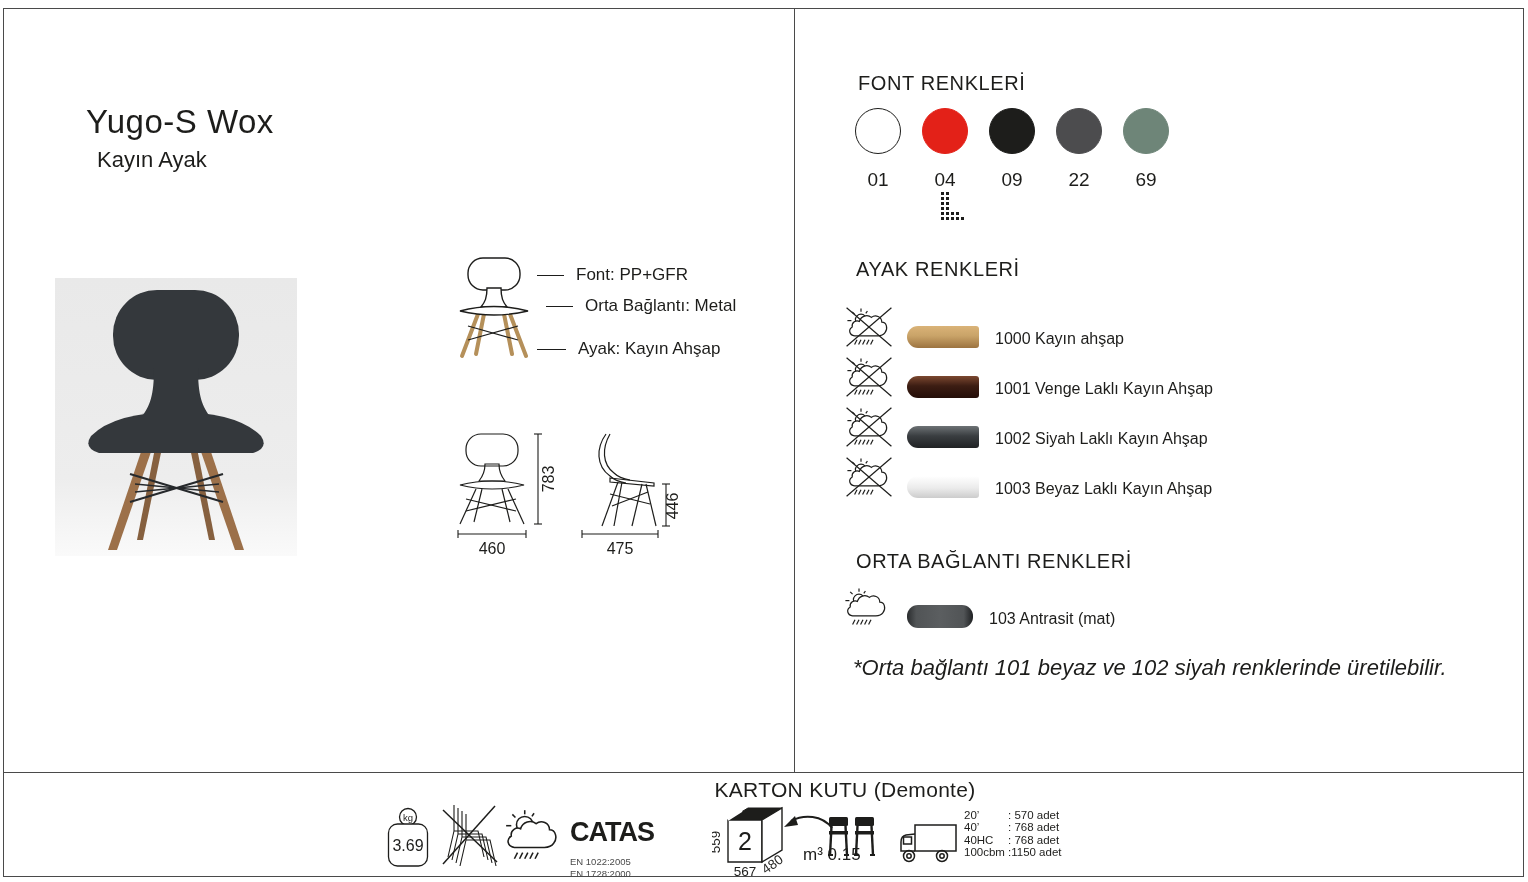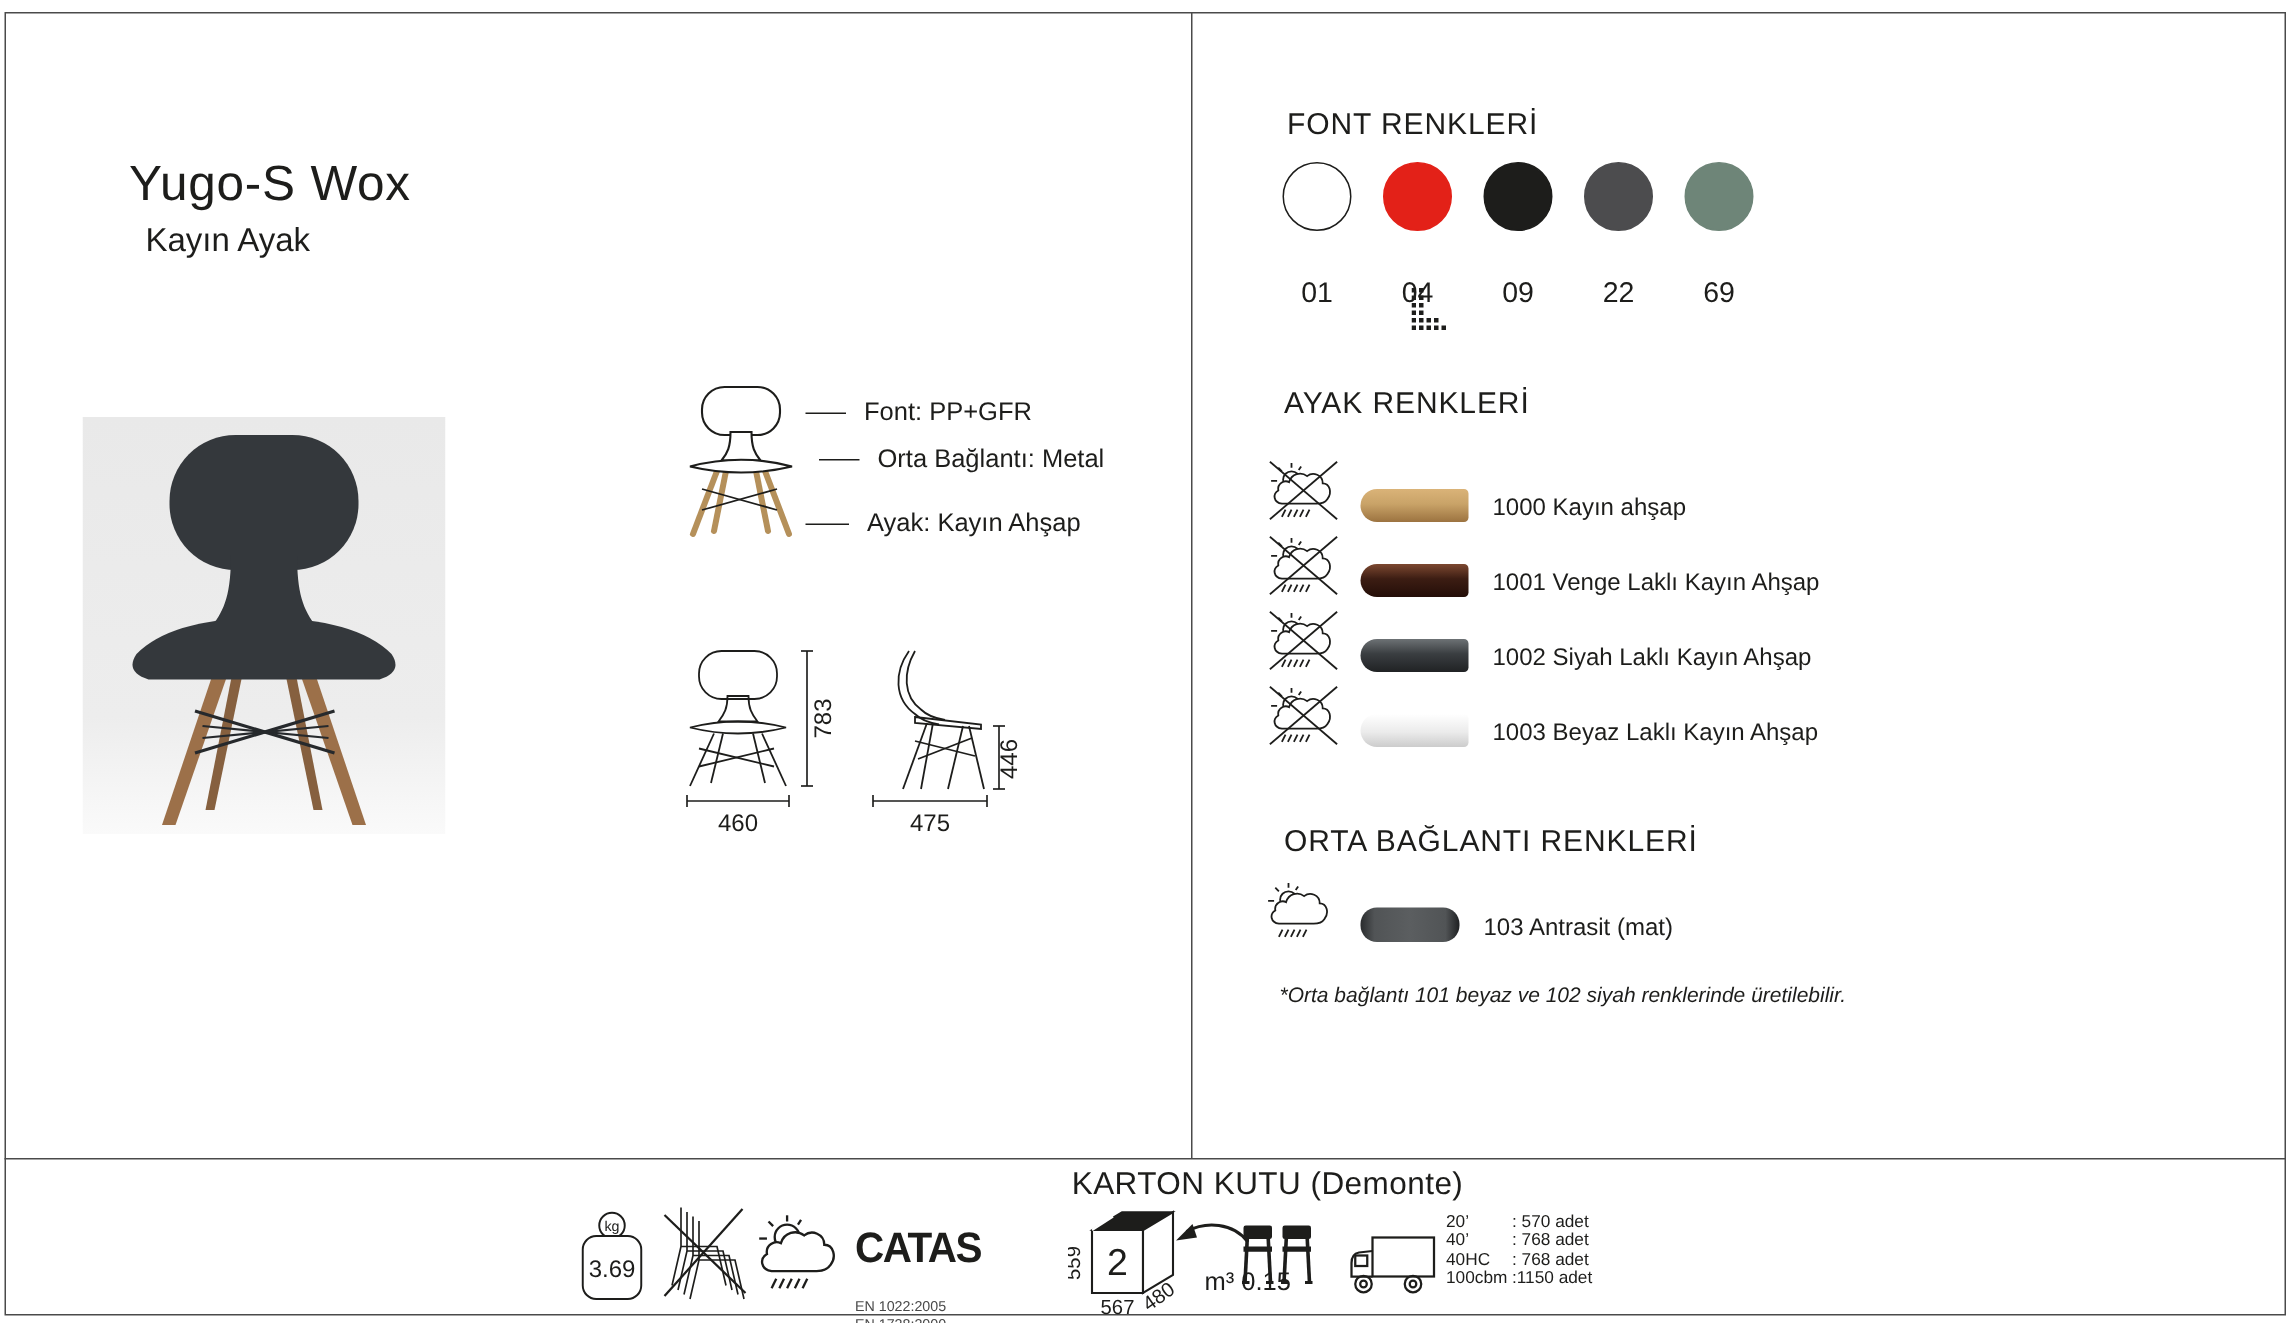--- a/index.html
+++ b/index.html
@@ -18,34 +18,34 @@
   .callout-icon{left:452px;top:254px;}
   .callout{display:flex;align-items:center;height:18px;}
   .callout-line{display:inline-block;height:0;border-top:1.4px solid #1d1d1b;margin-right:12px;}
   .callout-label{font-size:17px;white-space:nowrap;}
 
   .section-heading{font-size:20px;letter-spacing:.6px;white-space:nowrap;}
 
   .chips{left:855px;top:108px;display:flex;gap:21px;}
   .chip{width:46px;display:flex;flex-direction:column;align-items:center;}
   .chip-circle{width:46px;height:46px;border-radius:50%;border:1.2px solid transparent;box-sizing:border-box;}
-  .chip-code{margin-top:31px;font-size:19px;}
+  .chip-code{margin-top:15px;font-size:19px;}
 
   .leg-list{left:845px;top:298px;}
   .leg-row{display:flex;align-items:flex-end;height:50px;}
   .swatch-bar{width:72px;height:22px;border-radius:11px 3px 3px 11px;margin-left:14px;flex:none;}
   .swatch-label{font-size:16px;margin-left:16px;white-space:nowrap;}
   .mid-bar{width:66px;height:23px;border-radius:11px;margin-left:16px;flex:none;}
 
-  .notes{font-size:14px;font-style:italic;white-space:nowrap;}
+  .notes{font-size:22px;font-style:italic;white-space:nowrap;}
 
   .footer-title{left:680px;top:778px;width:330px;text-align:center;font-size:21px;letter-spacing:.3px;}
   .catas{left:570px;top:817px;width:90px;}
   .catas-brand{font-size:27px;font-weight:800;letter-spacing:-1px;transform:scaleY(1.05);}
-  .catas-en{font-size:9.5px;color:#4a4a4a;line-height:11.5px;margin-top:18px;}
+  .catas-en{font-size:9.5px;color:#4a4a4a;line-height:11.5px;margin-top:8px;}
 
   .volume{left:803px;top:845px;font-size:17px;white-space:nowrap;}
   .capacity{left:964px;top:809px;font-size:11.5px;line-height:12.3px;}
   .cap-row{display:flex;}
   .cap-label{width:44px;}
   svg{display:block;font-family:"Liberation Sans", sans-serif;}
   svg text{fill:#1d1d1b;}
 </style>
 </head>
 <body>

